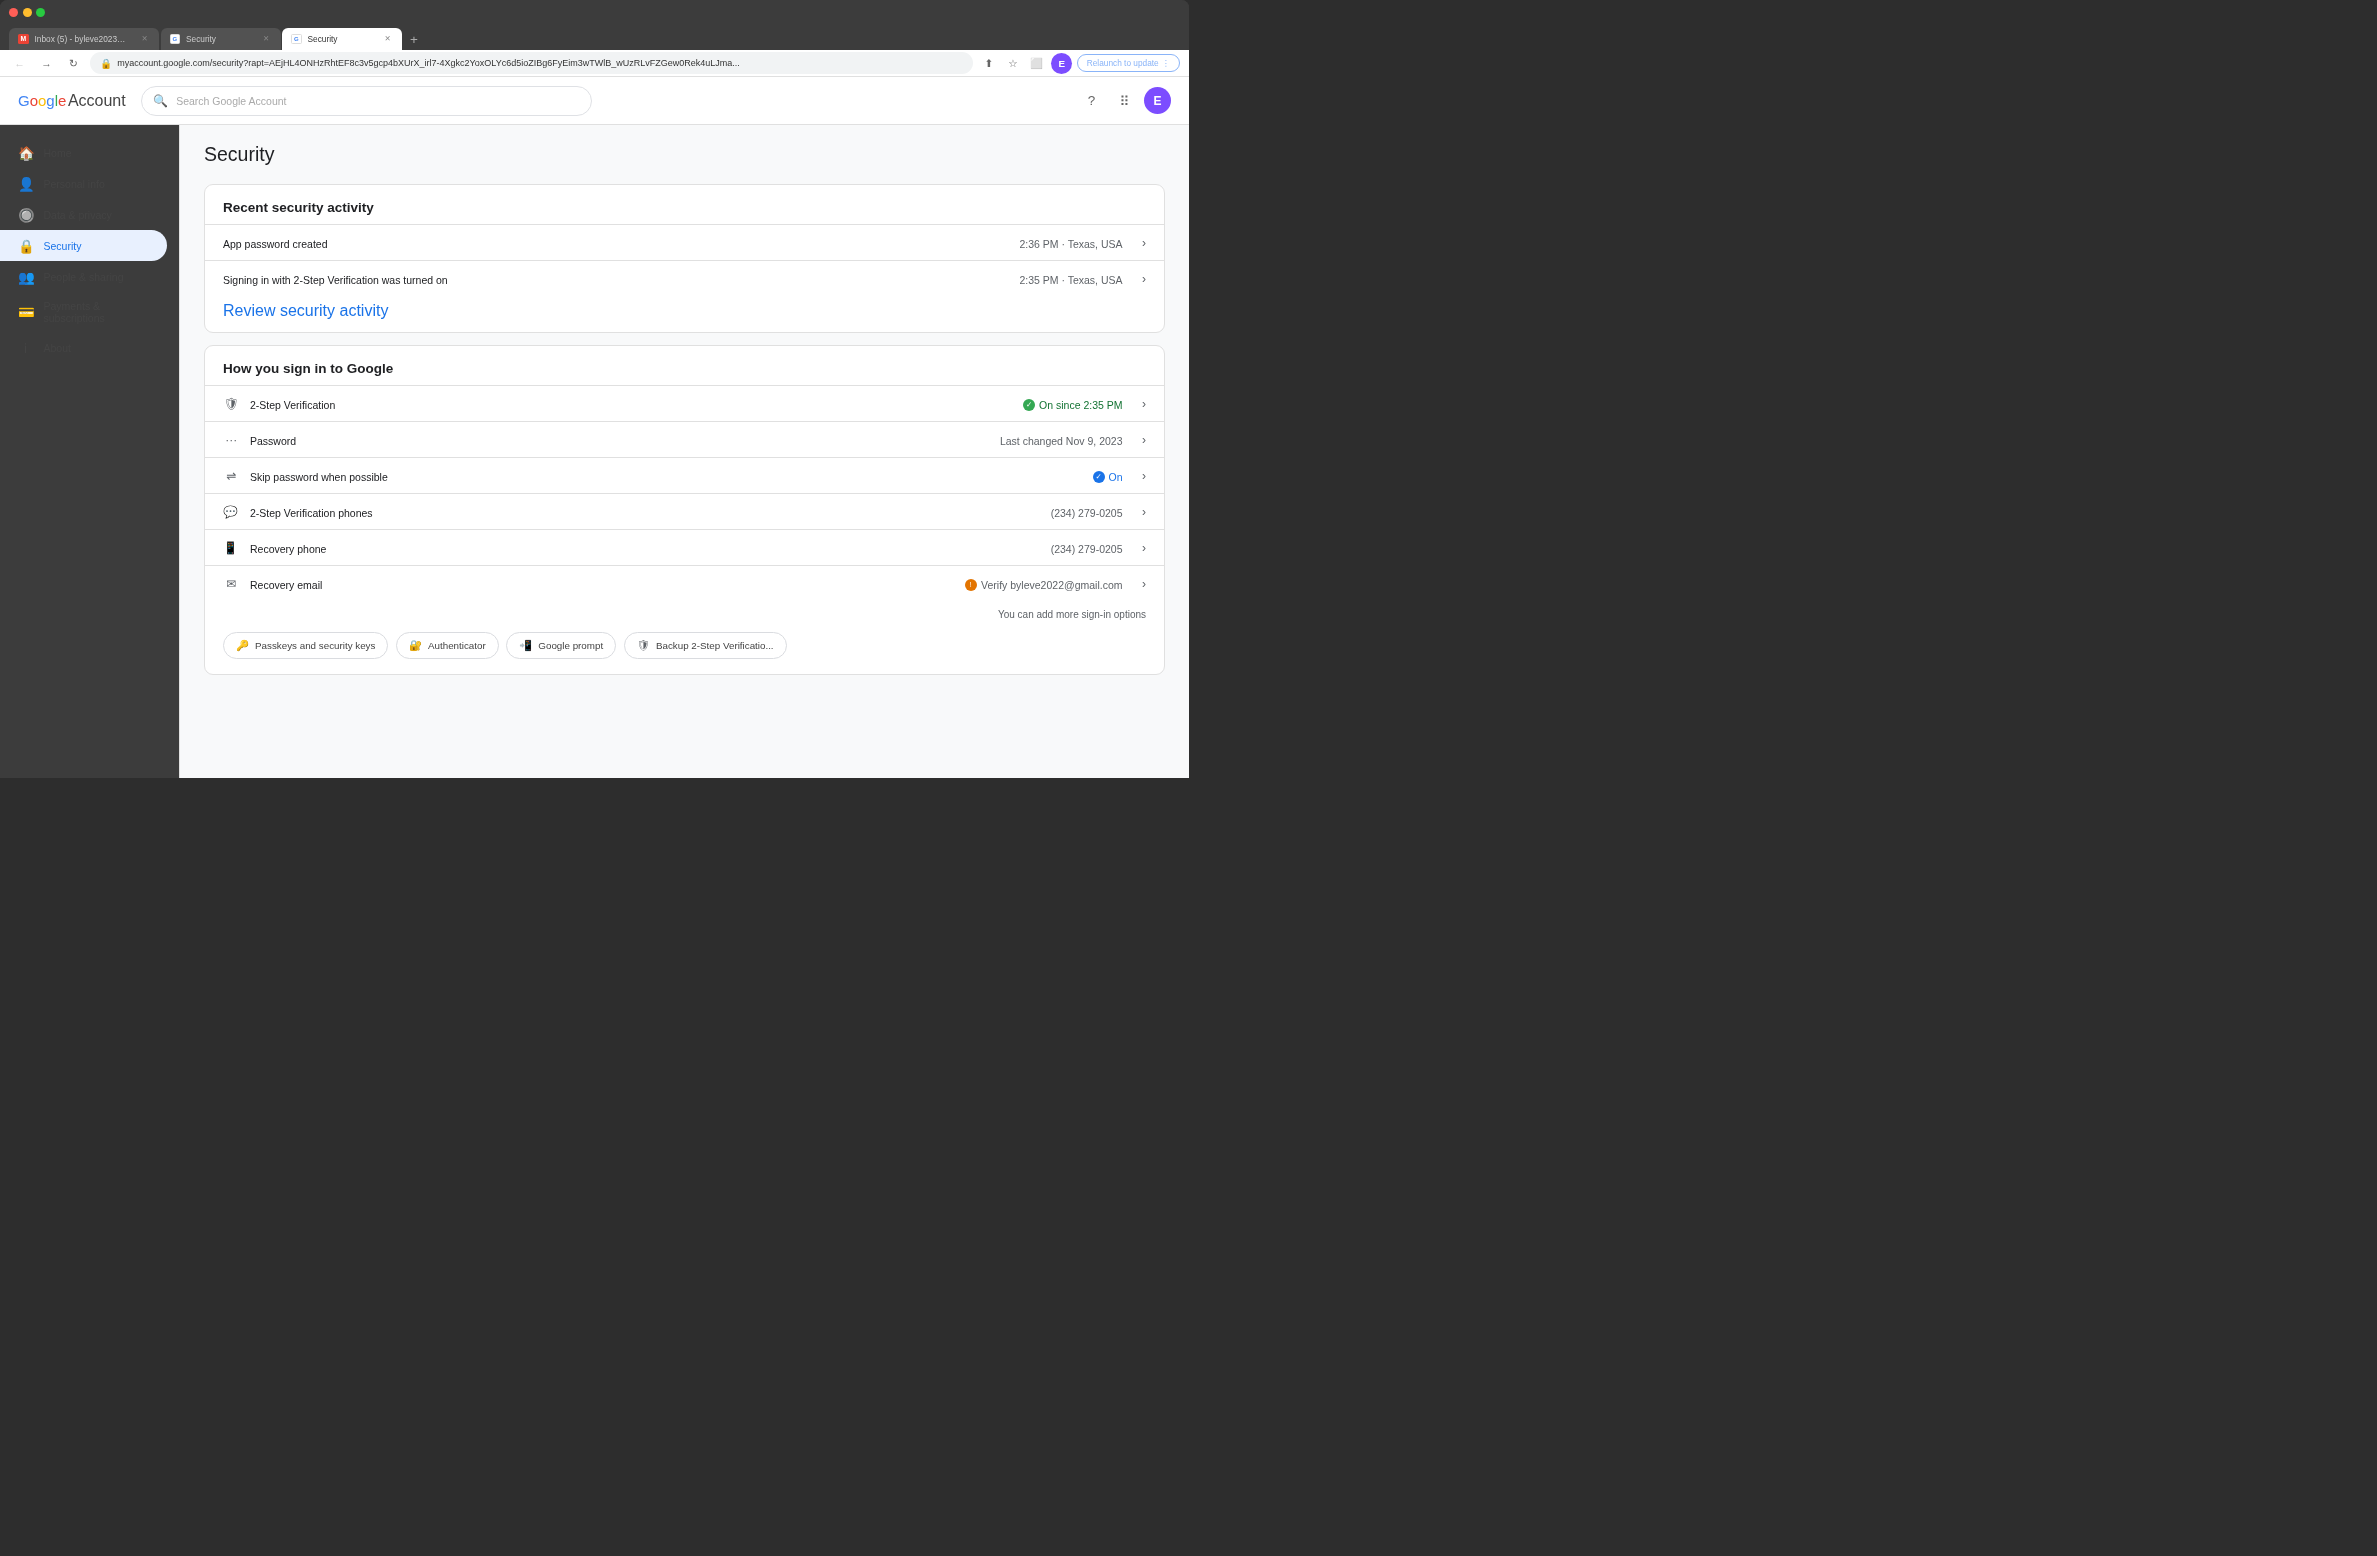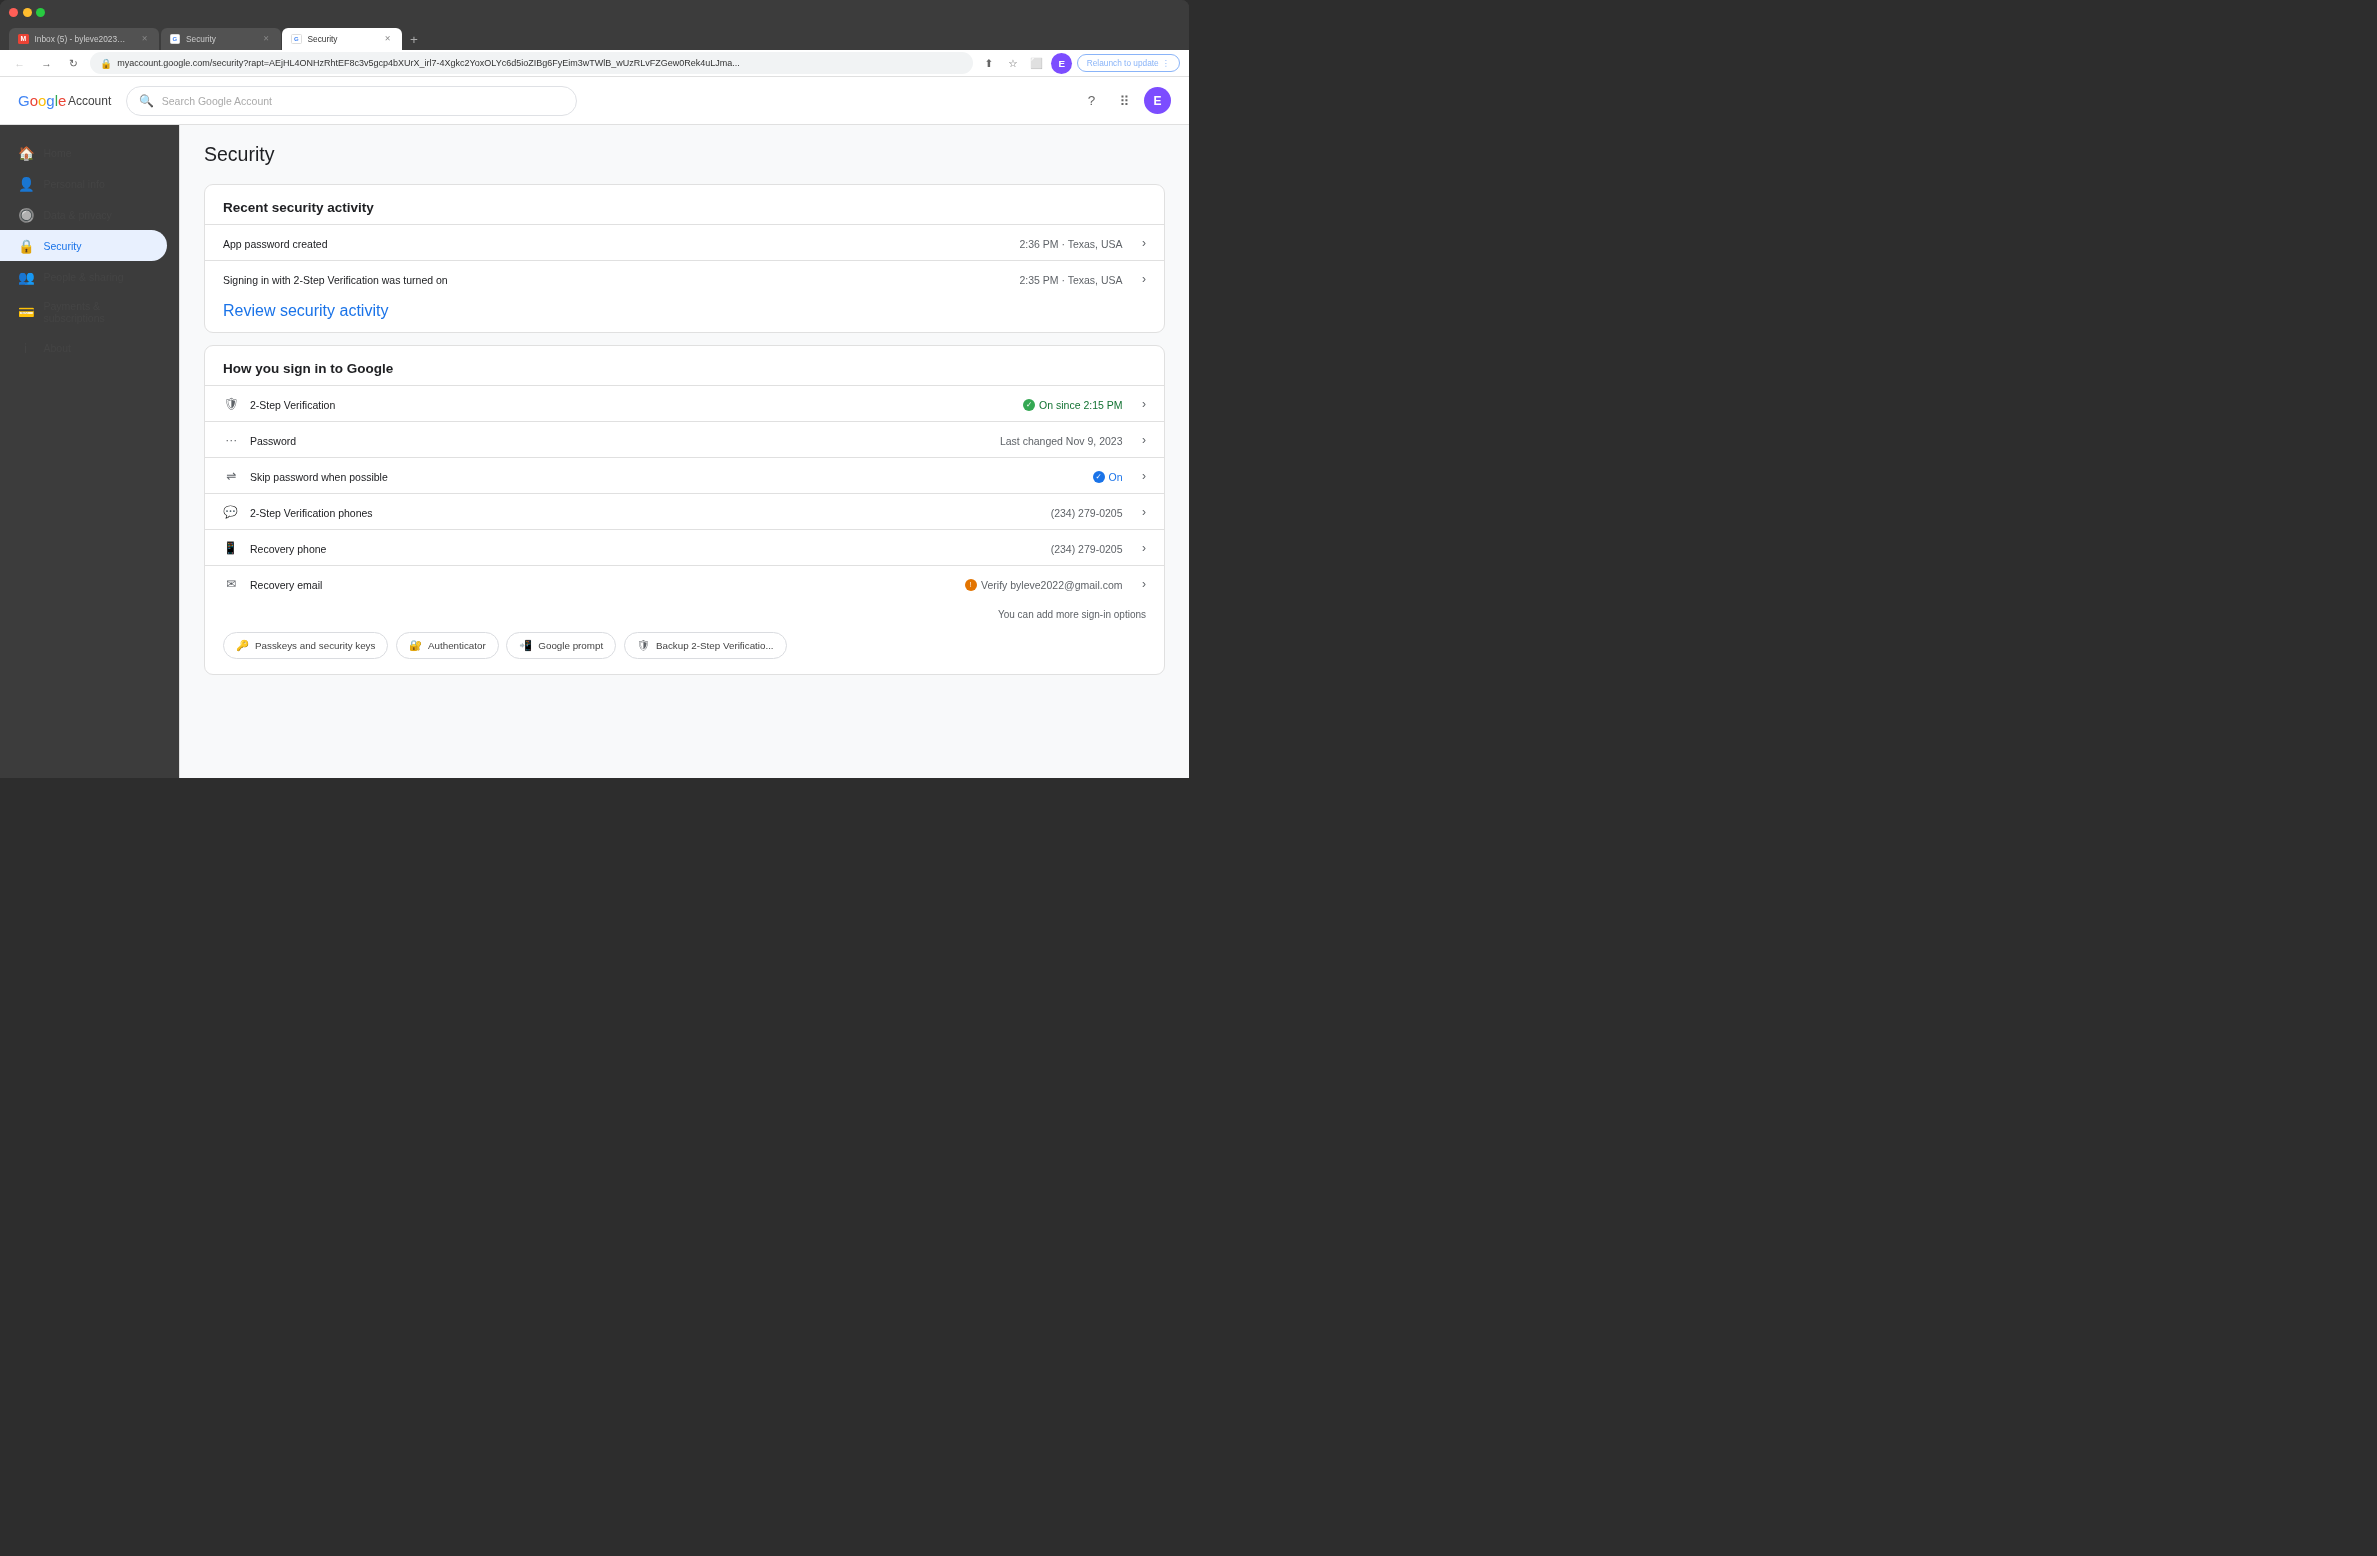--- a/index.html
+++ b/index.html
@@ -117,21 +117,21 @@
       align-items: center;
       padding: 0 18px;
       gap: 12px;
     }
 
     .google-logo { display: flex; align-items: center; gap: 0; font-size: 15px; font-weight: 400; margin-right: 3px; }
     .g-blue { color: #4285f4; }
     .g-red { color: #ea4335; }
     .g-yellow { color: #fbbc05; }
     .g-green { color: #34a853; }
-    .logo-account { font-size: 12px; color: #444; font-weight: 400; margin-left: 1.5px; }
+    .logo-account { font-size: 16px; color: #444; font-weight: 400; margin-left: 1.5px; }
 
     .search-bar {
       flex: 1;
       max-width: 451px;
       height: 30px;
       border: 0.8px solid #dfe1e5;
       border-radius: 15px;
       display: flex;
       align-items: center;
       padding: 0 12px;
@@ -431,21 +431,21 @@
         <div class="card">
           <div class="card-header">How you sign in to Google</div>
 
           <div class="list-item">
             <span class="list-item-icon">🛡</span>
             <span class="list-item-label">2-Step Verification</span>
             <span class="list-item-value status-green">
               <span class="status-dot-green">
                   <span class="status-checkmark">✓</span>
                 </span>
-              <span>On since 2:15 PM</span>
+              <span>On since 2:35 PM</span>
             </span>
             <span class="list-item-chevron">›</span>
           </div>
 
           <div class="list-item">
             <span class="list-item-icon">···</span>
             <span class="list-item-label">Password</span>
             <span class="list-item-value">Last changed Nov 9, 2023</span>
             <span class="list-item-chevron">›</span>
           </div>

